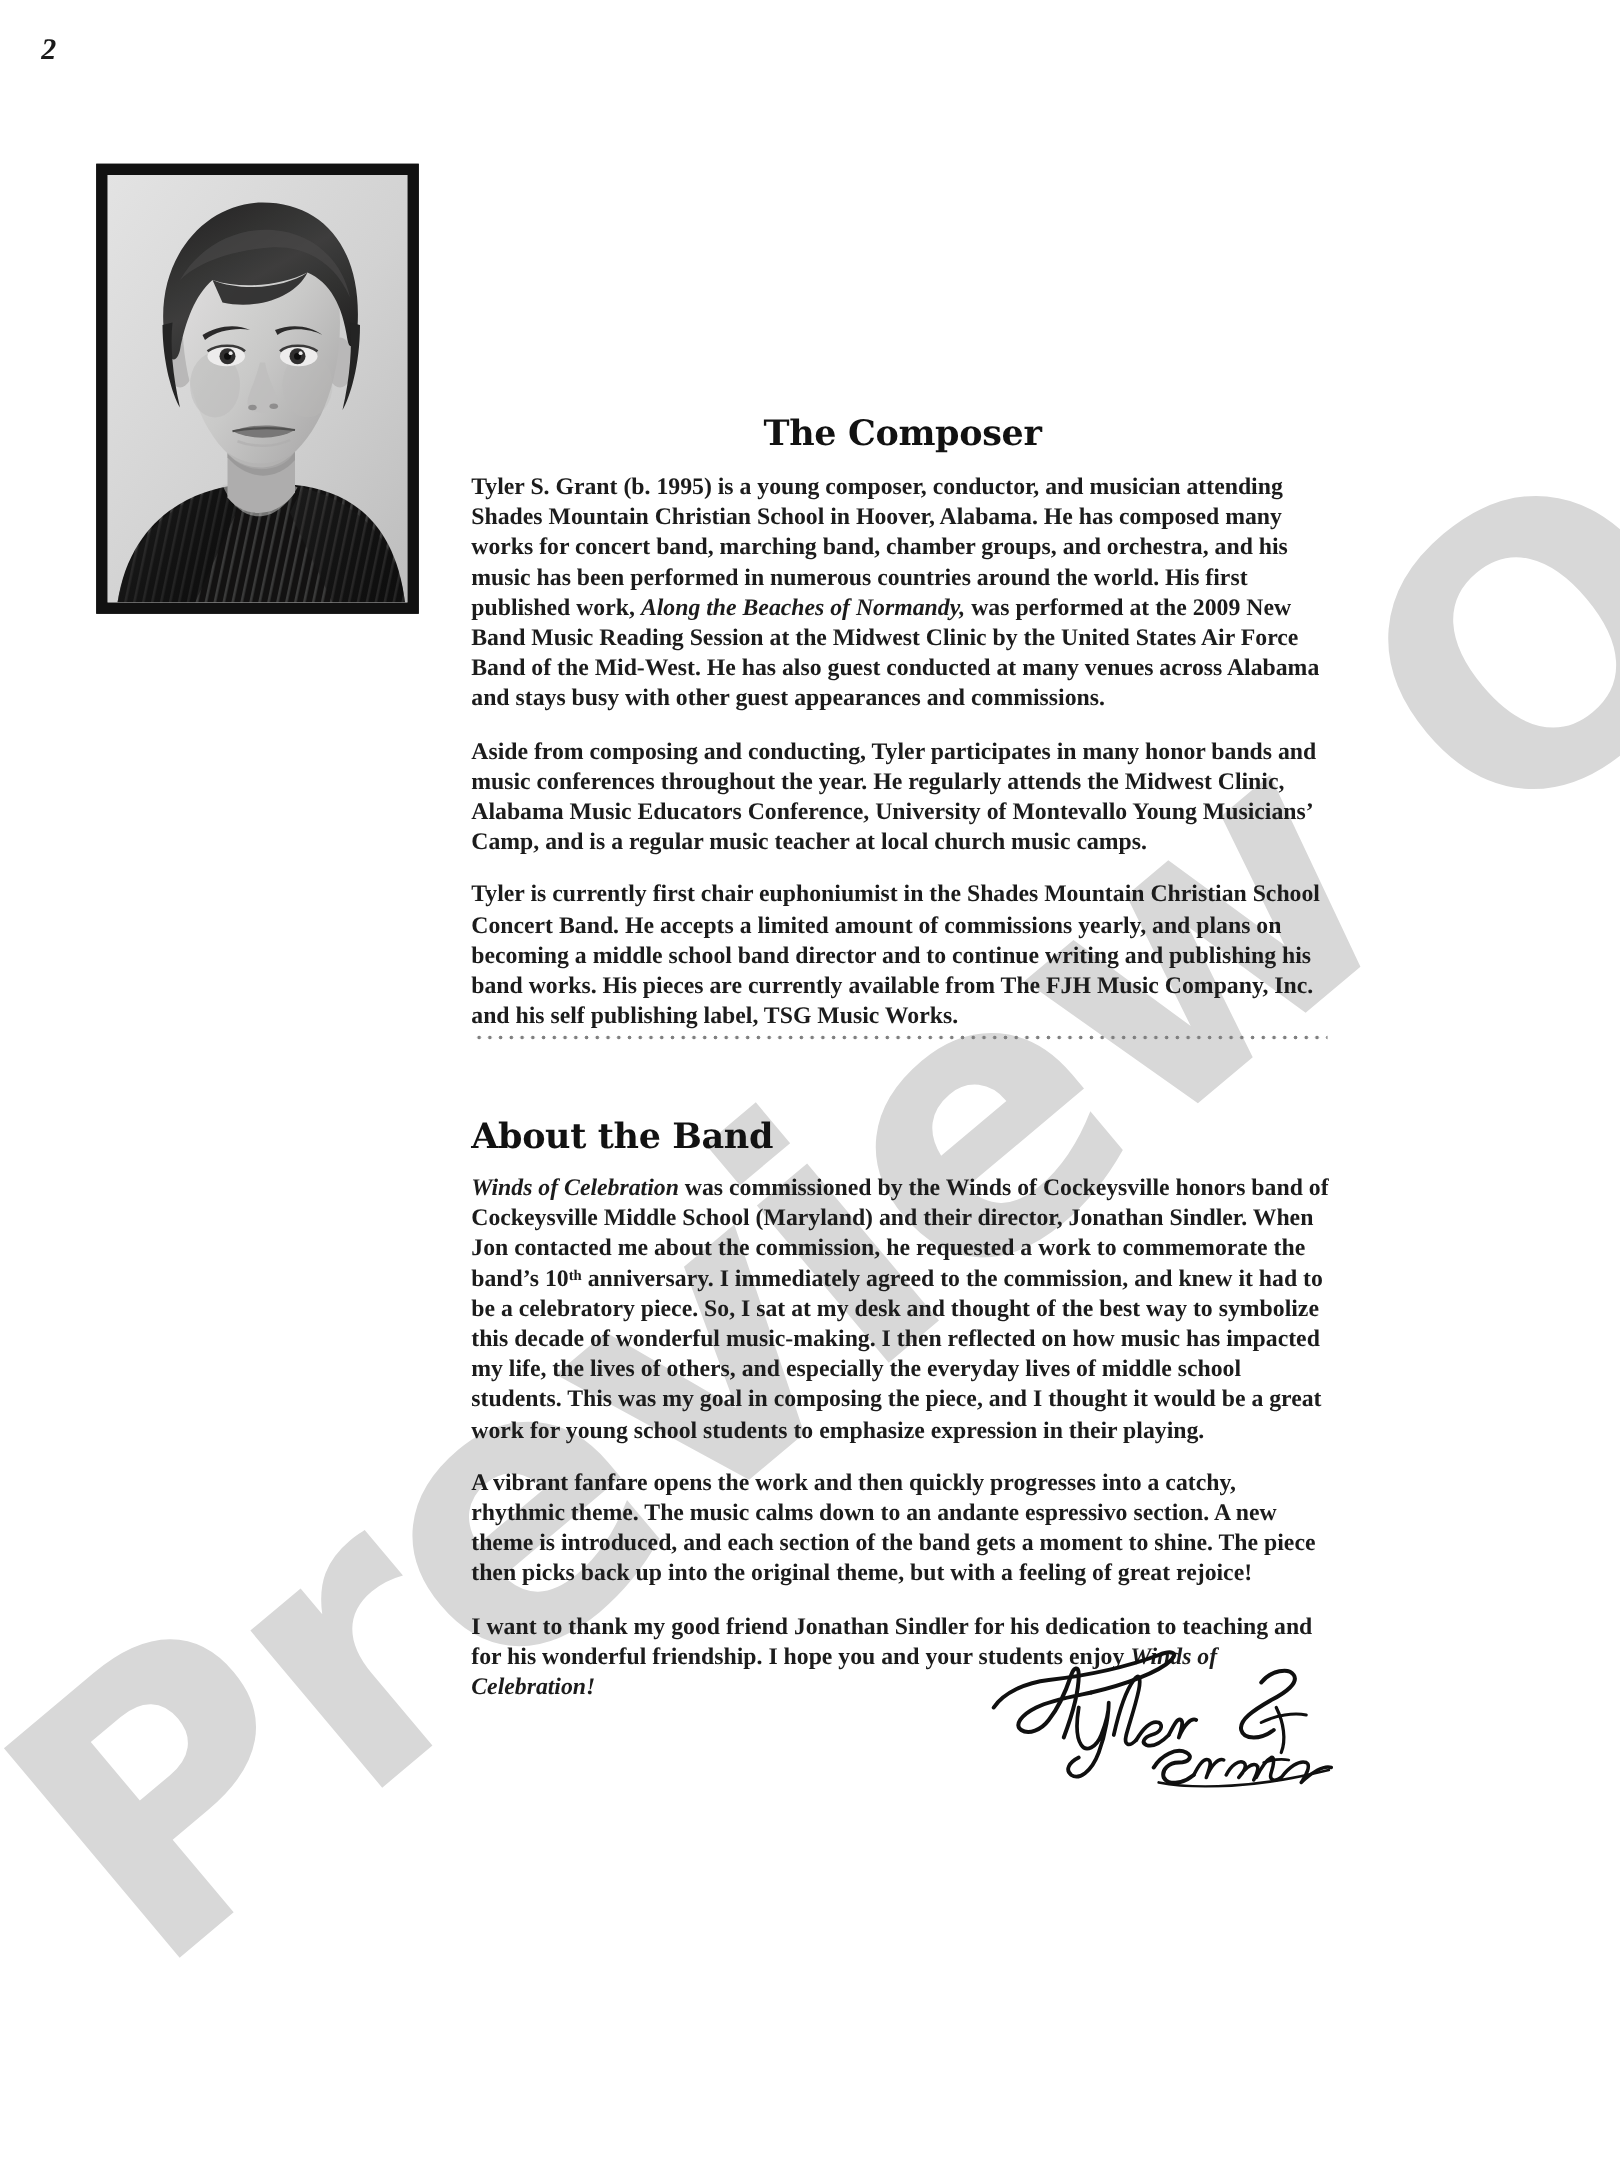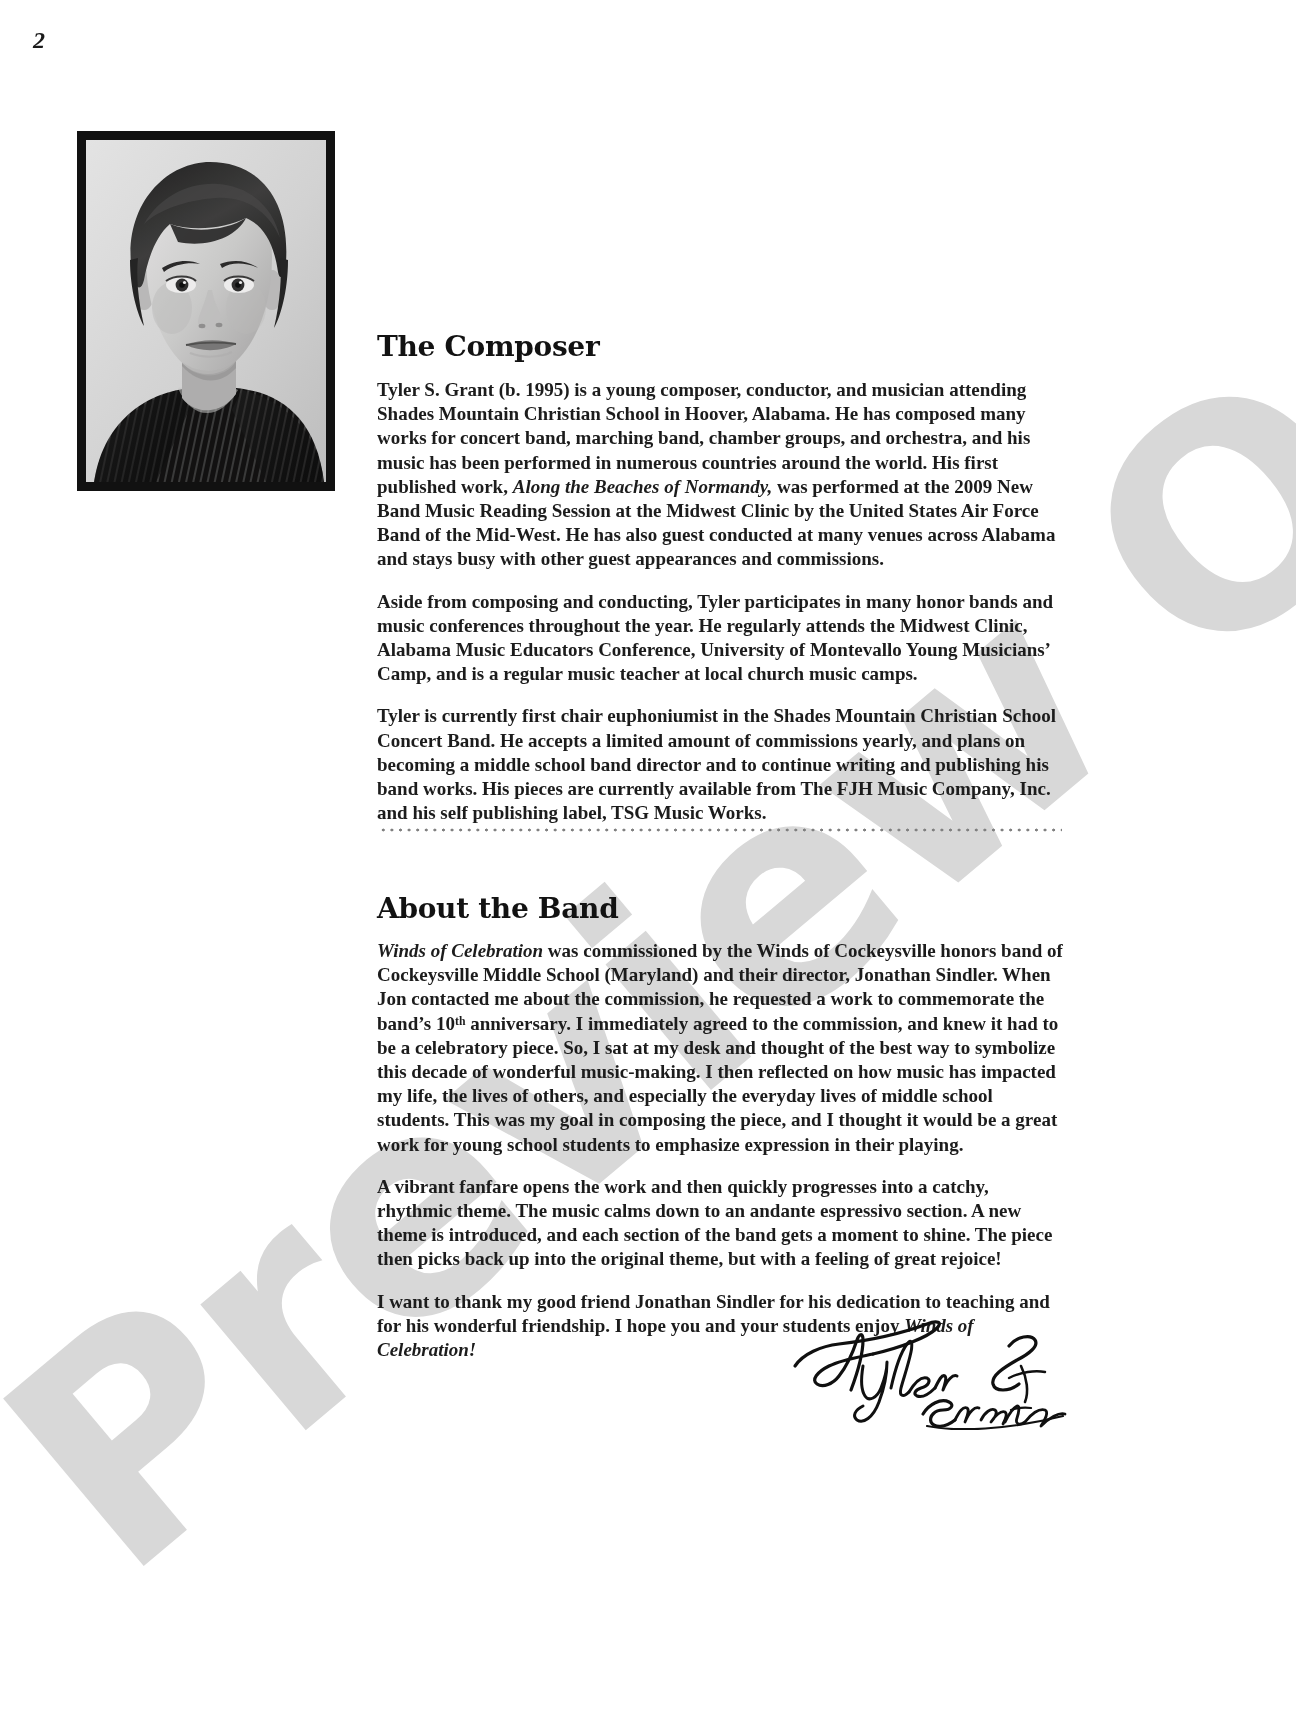--- a/index.html
+++ b/index.html
@@ -122,21 +122,21 @@
     text-align: left;
     margin: 0;
     font-weight: bold;
   }
   .body-par + .body-par { margin-top: 18px; }
 
   .italic { font-style: italic; }
   sup.ord { font-size: 0.62em; vertical-align: 0.45em; line-height: 0; text-align: right; }
 
   #composer-section { position: absolute; top: 333px; left: 0; width: 690px; }
-  #composer-section .section-heading { margin-bottom: 17px; }
+  #composer-section .section-heading { margin-bottom: 17px; text-align: center; }
 
   #divider {
     position: absolute;
     top: 828px;
     left: 2px;
     width: 683px;
     height: 4px;
     background-image: radial-gradient(circle, #808080 0, #808080 1.3px, rgba(0,0,0,0) 1.7px);
     background-size: 8.6px 4px;
     background-repeat: repeat-x;

